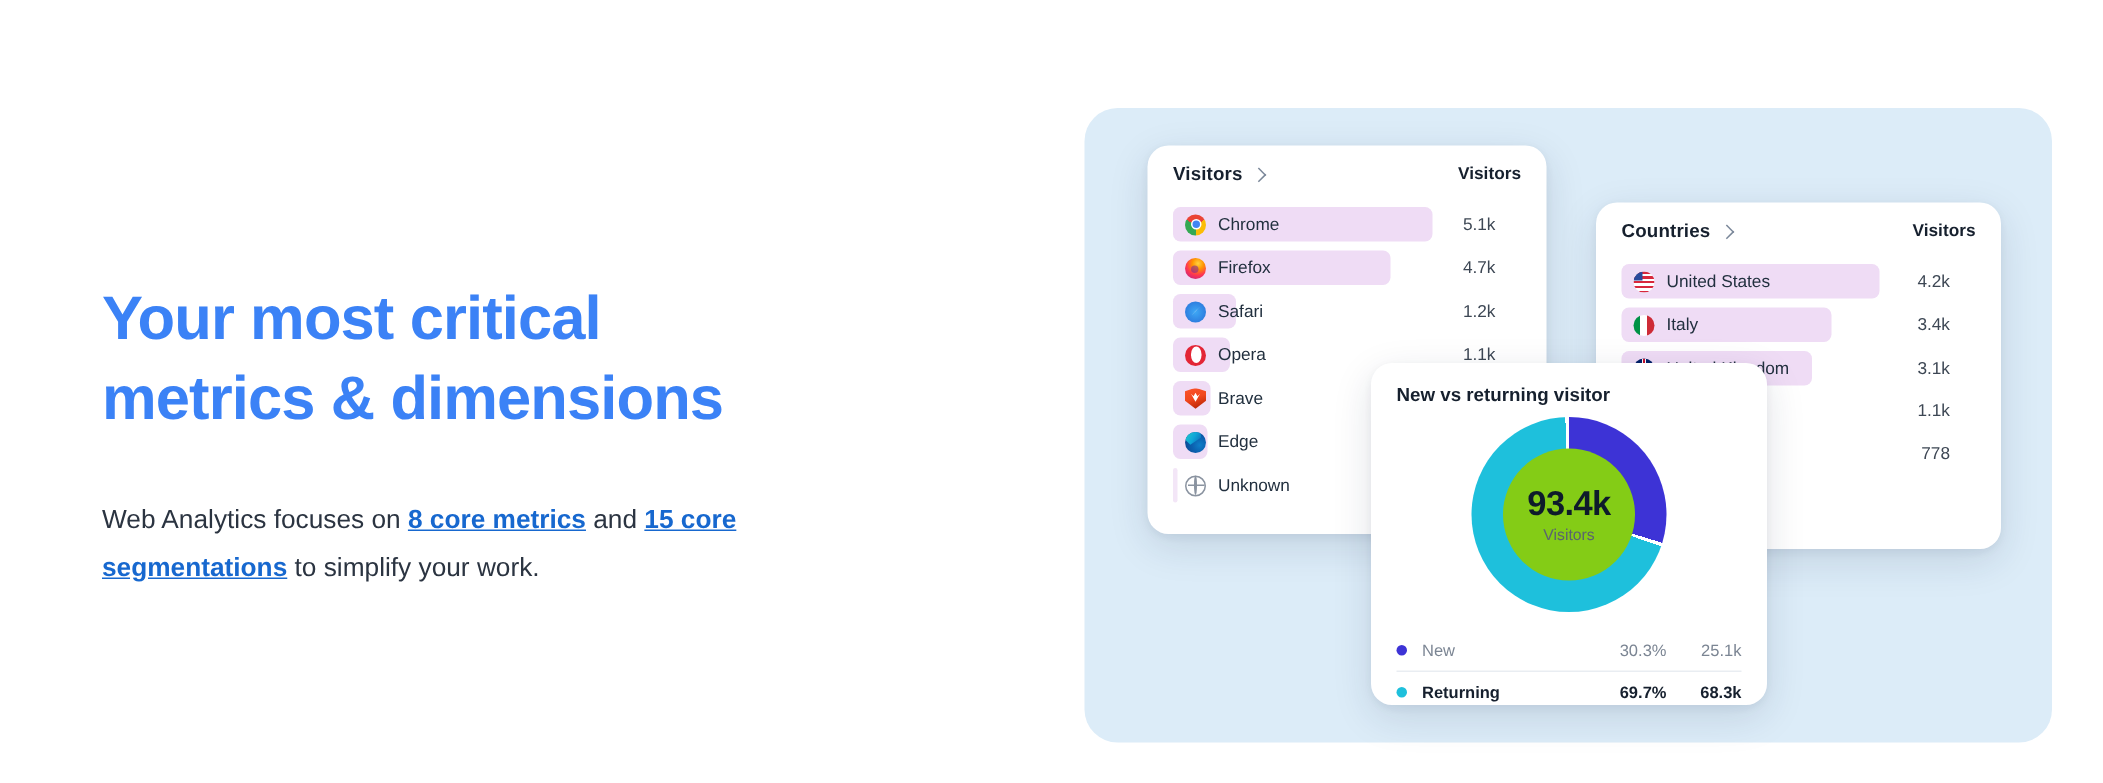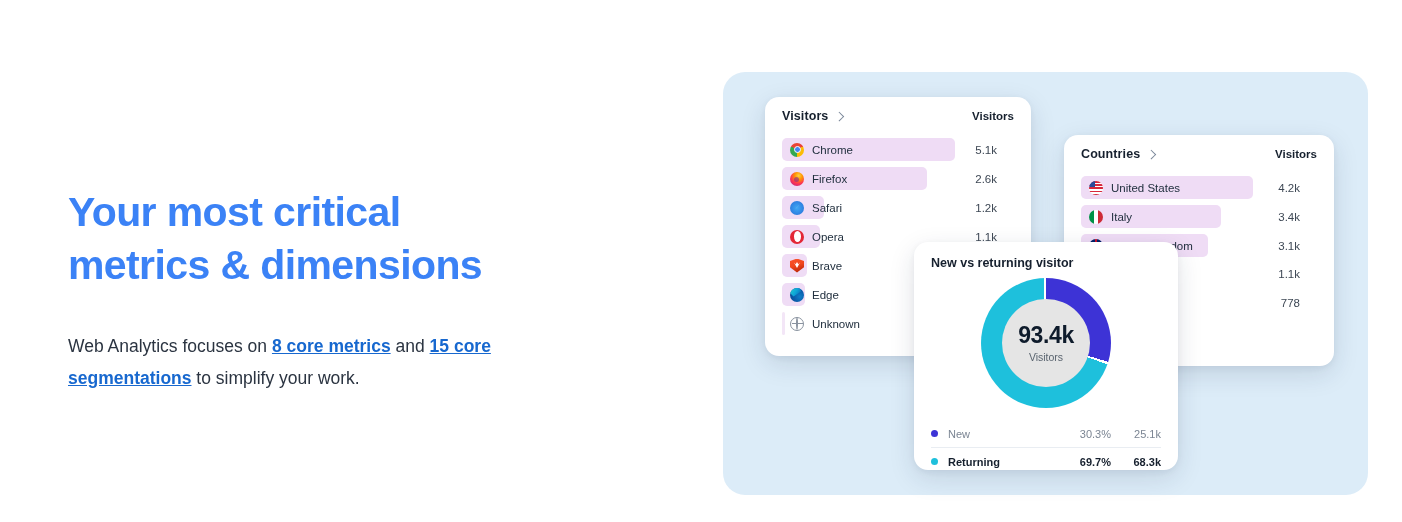--- a/index.html
+++ b/index.html
@@ -224,21 +224,21 @@
     padding:14px 0 0 17px;
   }
   #donut-wrap{
     position:relative;width:130px;height:130px;margin:8px auto 0 auto;
   }
   #donut-ring{
     position:absolute;left:0;top:0;width:130px;height:130px;border-radius:50%;
   }
   #donut-hole{
     position:absolute;left:21px;top:21px;width:88px;height:88px;
-    border-radius:50%;background:#e5e5e5;
+    border-radius:50%;background:#84cc16;
     display:flex;flex-direction:column;align-items:center;justify-content:center;
   }
   #donut-value{font-size:23px;font-weight:700;color:#0e1b2b;letter-spacing:-0.4px;line-height:1;}
   #donut-sub{font-size:10.5px;color:#5a646f;margin-top:4px;}
 
   .legend{
     margin:12px 17px 0 17px;
   }
   .legend-row{
     display:flex;align-items:center;
@@ -284,21 +284,21 @@
       </div>
       <span class="row-val">5.1k</span>
     </div>
 
     <div class="row">
       <div class="bar" style="width: 145px; background: rgb(239, 220, 245);"></div>
       <div class="row-inner">
         <span class="ico ico-firefox"></span>
         <span class="row-label">Firefox</span>
       </div>
-      <span class="row-val">2.6k</span>
+      <span class="row-val">4.7k</span>
     </div>
 
     <div class="row">
       <div class="bar" style="width: 42px; background: rgb(239, 220, 245);"></div>
       <div class="row-inner">
         <span class="ico ico-safari">
             <span class="needle"></span>
           </span>
         <span class="row-label">Safari</span>
       </div>

